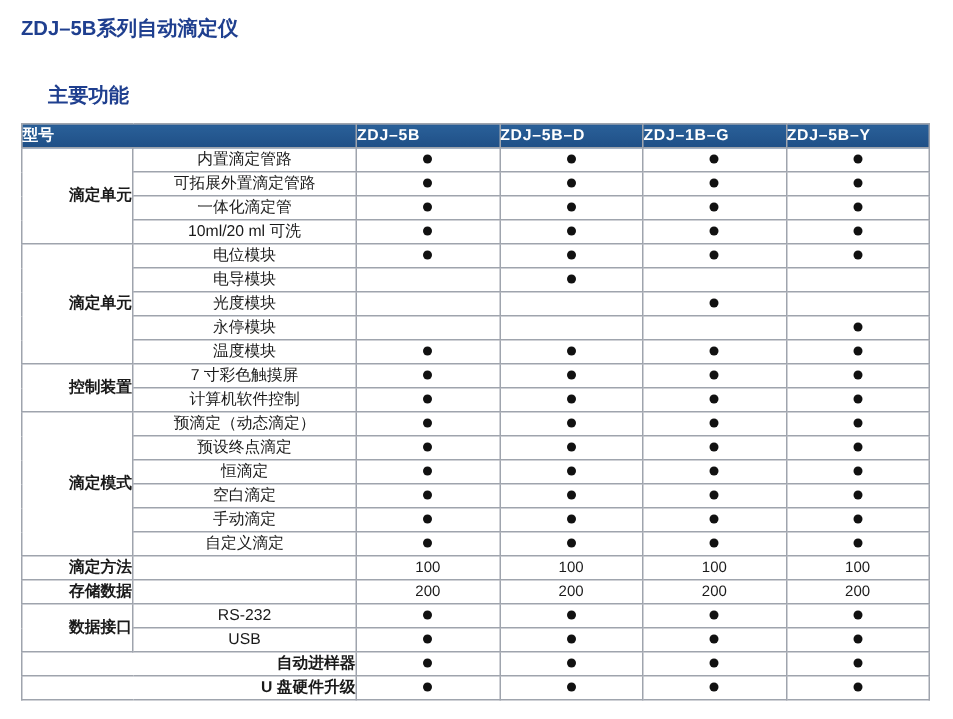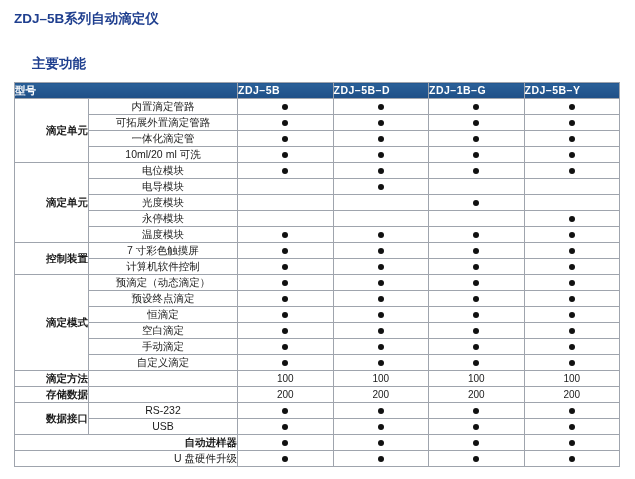--- a/index.html
+++ b/index.html
@@ -281,21 +281,21 @@
           <td class="mark"><span class="dot"></span></td>
         </tr>
         <tr>
           <td class="group" colspan="2" style="font-weight: bold;">自动进样器</td>
           <td class="mark"><span class="dot"></span></td>
           <td class="mark"><span class="dot"></span></td>
           <td class="mark"><span class="dot"></span></td>
           <td class="mark"><span class="dot"></span></td>
         </tr>
         <tr>
-          <td class="group" colspan="2" style="font-weight: normal;">U 盘硬件升级</td>
+          <td class="group" colspan="2" style="font-weight: bold;">U 盘硬件升级</td>
           <td class="mark"><span class="dot"></span></td>
           <td class="mark"><span class="dot"></span></td>
           <td class="mark"><span class="dot"></span></td>
           <td class="mark"><span class="dot"></span></td>
         </tr>
       </tbody>
   </table>
 
 </div>
 

